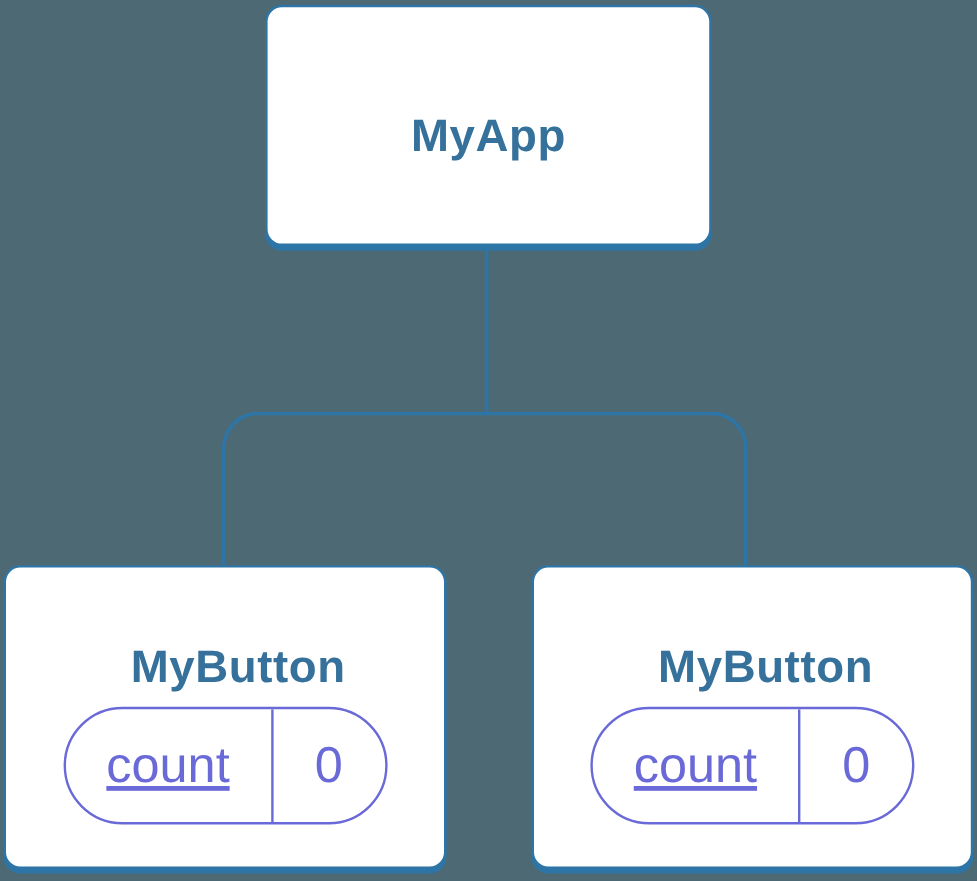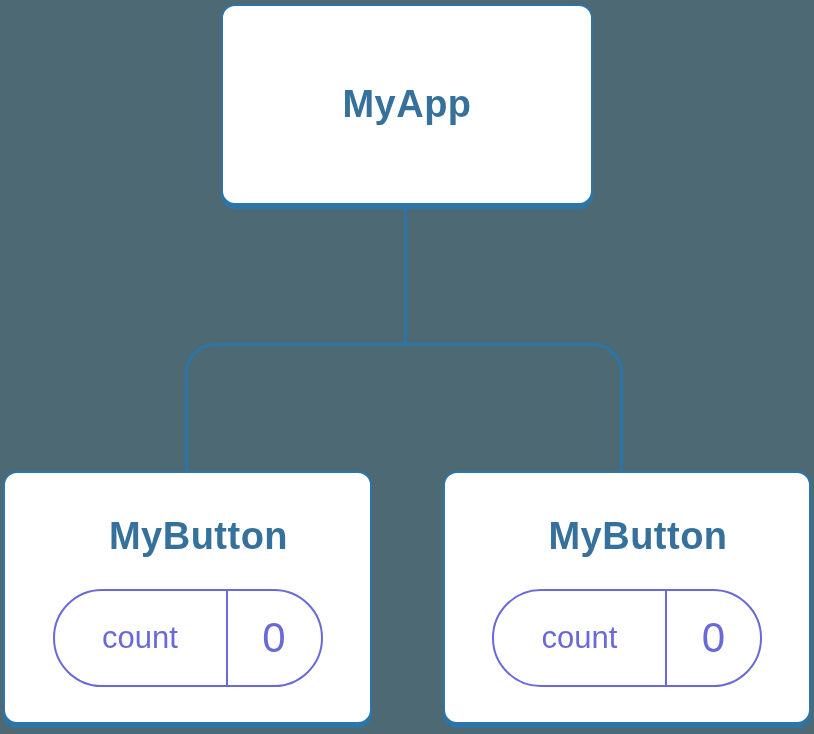--- a/index.html
+++ b/index.html
@@ -29,20 +29,21 @@
   .node-root{left:221px;top:4px;width:372px;height:201px;display:flex;align-items:center;justify-content:center;}
   .node-child-left{left:3px;top:471px;width:369px;height:253px;}
   .node-child-right{left:443px;top:471px;width:368px;height:253px;}
 
   .node-title{
     color:var(--title);
     font-size:38px;
     font-weight:600;
     letter-spacing:0.5px;
     white-space:nowrap;
+    margin-top:20px;
   }
   .child-title{
     position:absolute;left:0;right:0;top:42px;
     text-align:center;
     padding-left:22px;
   }
 
   .stub{
     position:absolute;
     left:404px;top:208px;width:3px;height:136px;
@@ -67,21 +68,22 @@
     box-sizing:border-box;
     display:flex;
     align-items:stretch;
     background:var(--node-fill);
     overflow:hidden;
   }
   .pill-key{
     flex:0 0 171px;
     display:flex;align-items:center;justify-content:center;
     color:var(--pill);
-    font-size:31px;
+    font-size:42px;
+    text-decoration:underline;
   }
   .pill-divider{
     flex:0 0 2px;
     background:var(--pill);
   }
   .pill-value{
     flex:1;
     display:flex;align-items:center;justify-content:center;
     color:var(--pill);
     font-size:42px;

